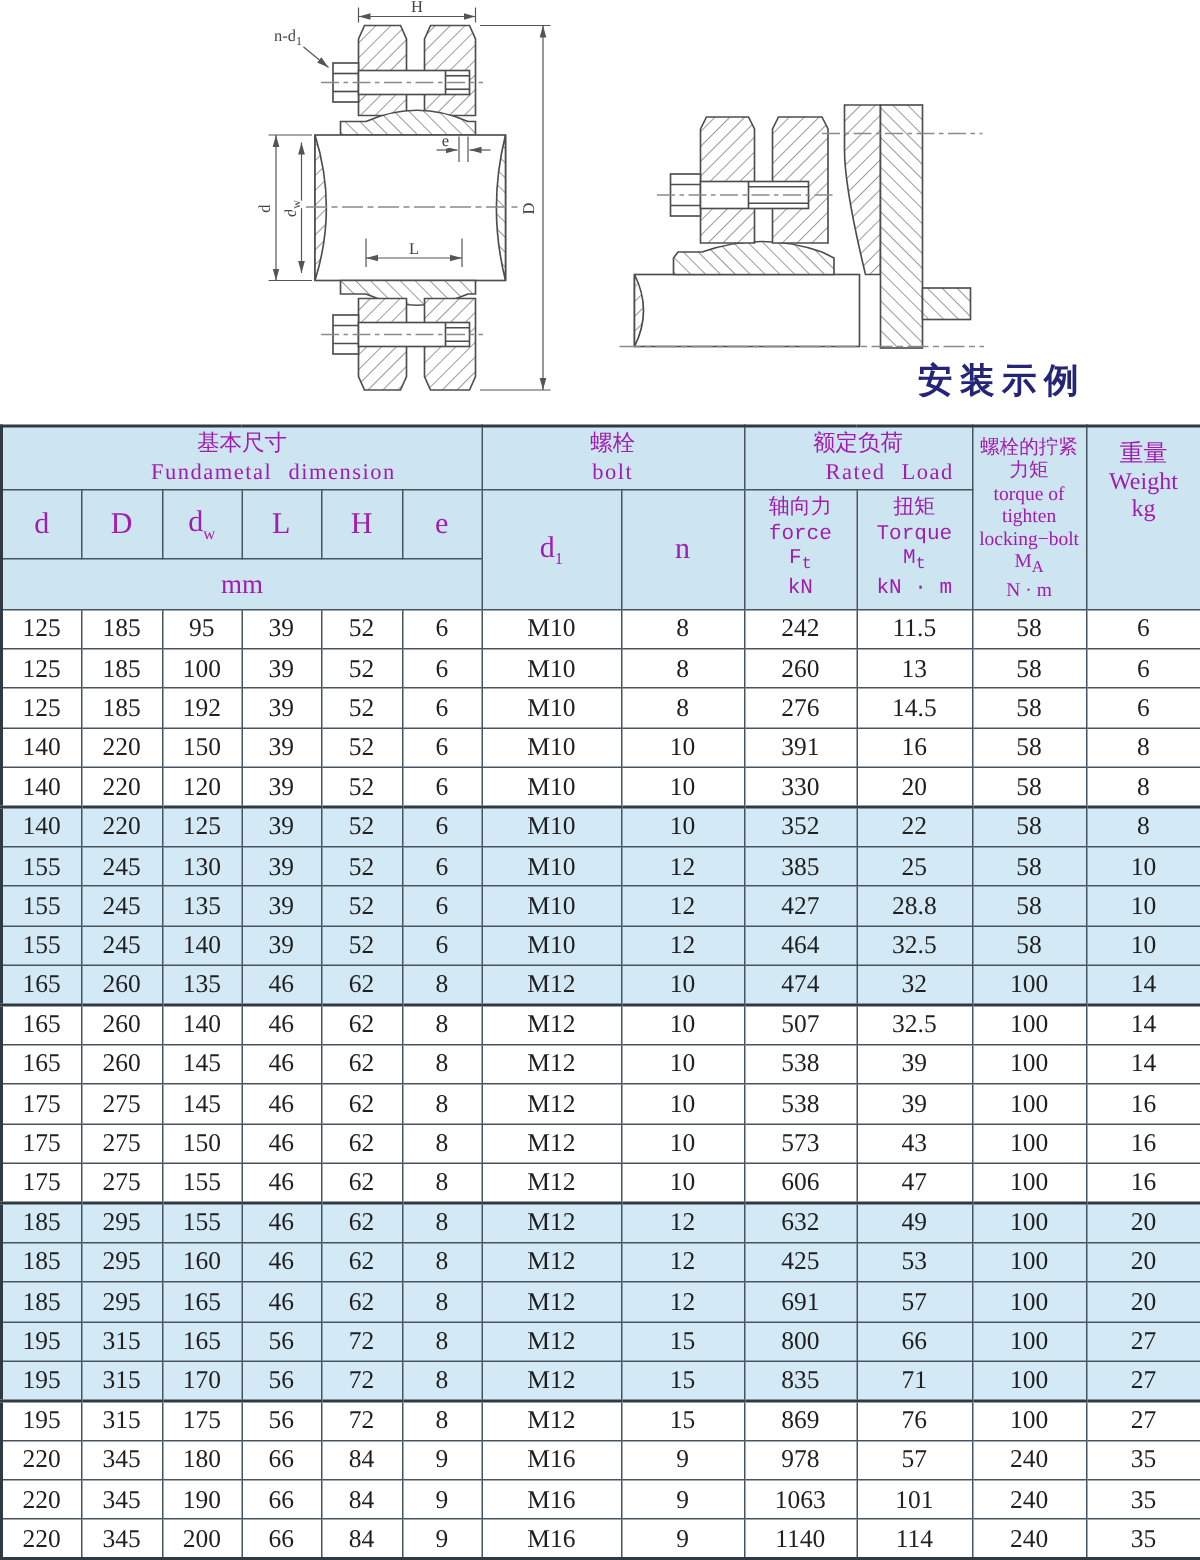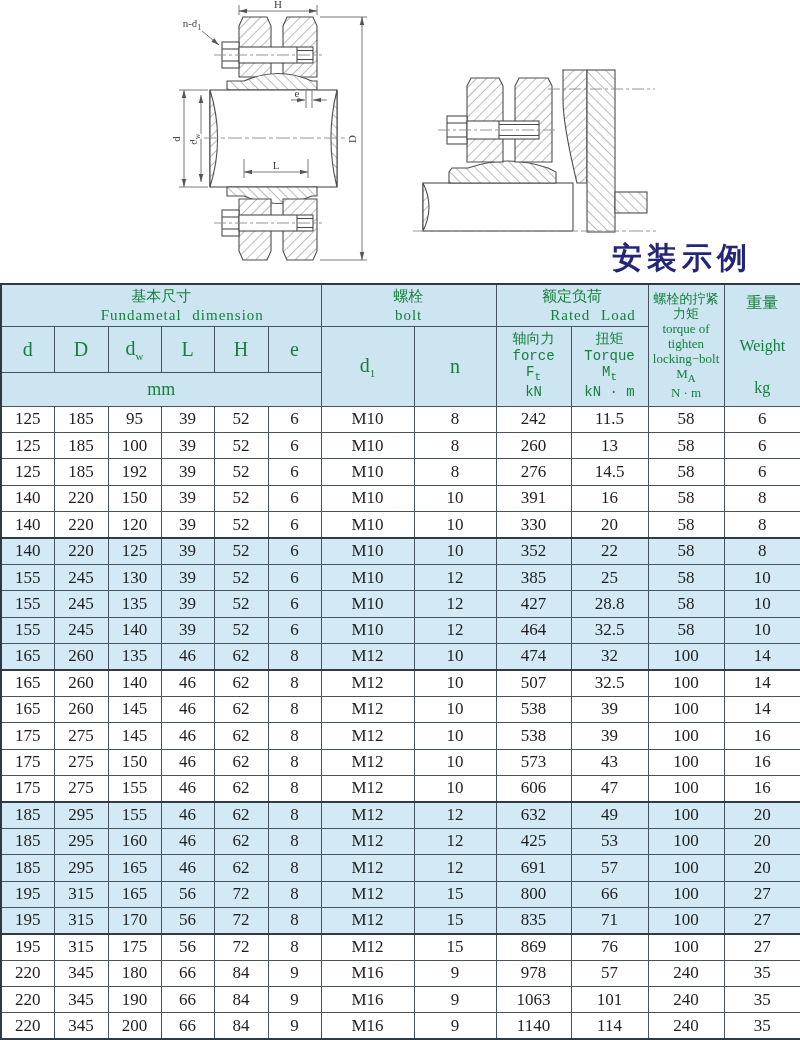--- a/index.html
+++ b/index.html
@@ -1,38 +1,38 @@
 <!DOCTYPE html>
 <html><head>
 <meta charset="utf-8">
 <style>
   html,body{margin:0;padding:0;background:#ffffff;}
   body{width:800px;height:1040px;overflow:hidden;
        font-family:"Liberation Serif","DejaVu Serif",serif;}
   .page{position:relative;width:800px;height:1040px;background:#fff;}
   .drawings{position:absolute;left:0;top:0;width:800px;height:283px;background:#fff;}
   .drawings svg{position:absolute;}
-  .caption{position:absolute;left:612px;top:238px;font-size:30px;font-weight:bold;
+  .caption{position:absolute;left:612px;top:238px;font-size:23px;font-weight:bold;
            color:#252578;letter-spacing:5px;white-space:nowrap;}
   
   table.dim{position:absolute;left:0;top:283px;width:800px;border-collapse:collapse;
             table-layout:fixed;border:2px solid #2f3a42;}
   th,td{border:1px solid #45545f;text-align:center;vertical-align:middle;padding:0;}
-  thead th{background:#cde4f1;color:#15803d;font-weight:normal;}
+  thead th{background:#cde4f1;color:#a21caf;font-weight:normal;}
   .cn{font-size:15px;line-height:1.25;}
   .en{font-size:15px;line-height:1.2;letter-spacing:1px;}
   .en.wide{word-spacing:6px;padding-left:42px;}
   tr.hrow1{height:42px;}
   tr.hrow2{height:46px;}
   tr.hrow2 th.letter{font-size:20px;}
   tr.hrow3{height:34px;font-size:18px;}
   th sub{font-size:11px;}
   th.stack div{line-height:1.18;font-size:14px;font-family:Liberation Mono, monospace;}
   th.ma div{line-height:1.16;font-size:13px;}
-  th.wt .inner{display:flex;flex-direction:column;justify-content:space-between;
+  th.wt .inner{display:flex;flex-direction:column;
                height:104px;padding:6px 0;}
   th.wt .inner div{font-size:16px;}
   tbody td{font-size:17px;color:#1f1f1f;background:#ffffff;}
   tbody tr{height:26.4px;padding-left:48px;}
   tbody tr.shaded td{background:#d3e9f5;}
   tbody tr.group-start td{border-top:2px solid #2f3a42;}
 </style>
 </head>
 <body>
 

